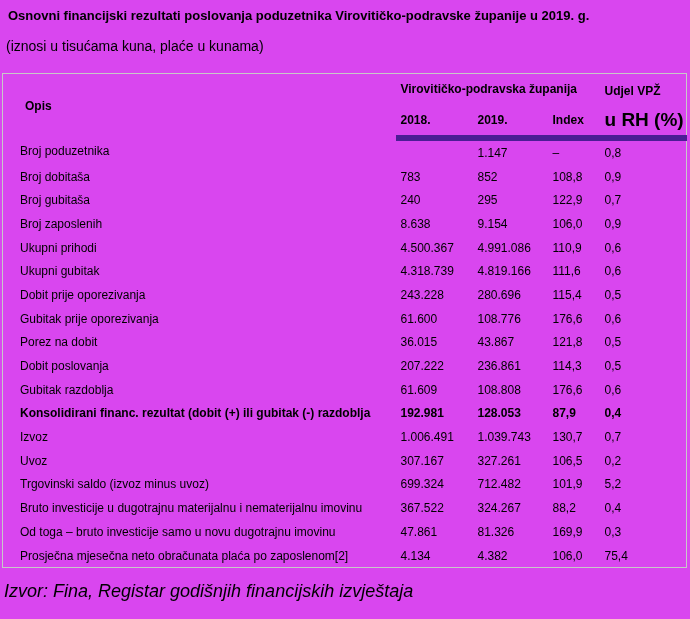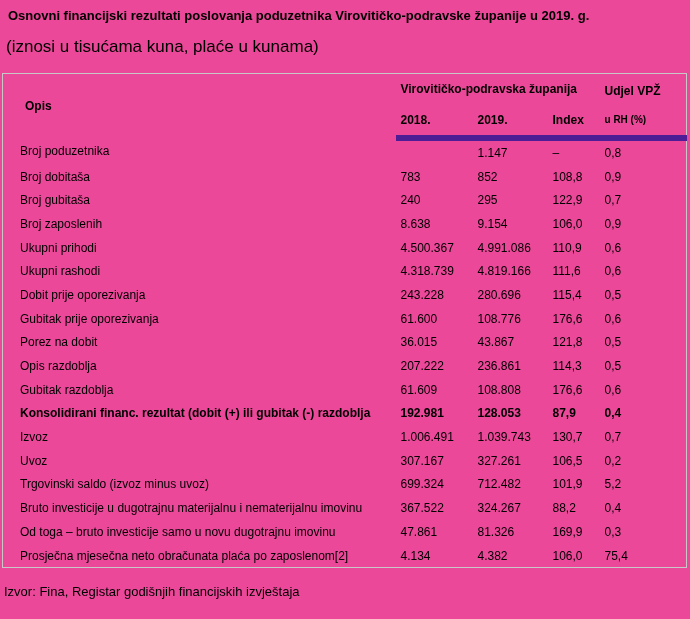--- a/index.html
+++ b/index.html
@@ -8,30 +8,30 @@
     background: #ffffff;
     font-family: "Liberation Sans", sans-serif;
     color: #000000;
   }
   .page {
     width: 690px;
     height: 619px;
     box-sizing: border-box;
     padding: 8px 4px 0 6px;
     overflow: hidden;
-    background: #ec4899;
+    background: #d946ef;
   }
   .page-title {
     font-size: 13px;
     font-weight: bold;
     margin: 0 0 0 2px;
     line-height: 15px;
   }
   .page-subtitle {
-    font-size: 17px;
+    font-size: 14px;
     font-weight: normal;
     margin: 16px 0 0 0;
     line-height: 15px;
   }
   table.results {
     border-collapse: collapse;
     table-layout: fixed;
     width: 684px;
     margin: 19px 0 0 -4px;
     font-size: 12px;
@@ -56,31 +56,32 @@
   th.opis-head {
     padding-left: 22px;
     vertical-align: middle;
   }
   th.group-head {
     border-bottom: 1px solid #c8c8c8;
     border-right: 1px solid #c8c8c8;
     margin-left: 43px;
   }
   th.share-top { vertical-align: middle; padding-top: 4px; }
-  th.share-bottom { font-size: 10px; }
+  th.share-bottom { font-size: 19px; }
   thead tr.sub-row th { border-bottom: 6px solid #4c1d95; }
   tbody td {
     height: 23.7px;
     border-bottom: 1px solid #d2d2d2;
   }
   tbody tr:last-child td { border-bottom: 0; }
   tbody td.opis { padding-left: 17px; }
   tbody tr.bold td { font-weight: bold; }
   .source-note {
-    font-size: 13px;
+    font-size: 18px;
+    font-style: italic;
     margin: 16px 0 0 -2px;
     line-height: 15px;
   }
 </style>
 </head>
 <body>
 
 <div class="page">
 
   <h1 class="page-title">Osnovni financijski rezultati poslovanja poduzetnika Virovitičko-podravske županije u 2019. g.</h1>
@@ -138,21 +139,21 @@
       <td>0,9</td>
     </tr>
         <tr>
       <td class="opis">Ukupni prihodi</td>
       <td>4.500.367</td>
       <td>4.991.086</td>
       <td>110,9</td>
       <td>0,6</td>
     </tr>
         <tr>
-      <td class="opis">Ukupni rashodi</td>
+      <td class="opis">Ukupni gubitak</td>
       <td>4.318.739</td>
       <td>4.819.166</td>
       <td>111,6</td>
       <td>0,6</td>
     </tr>
         <tr>
       <td class="opis">Dobit prije oporezivanja</td>
       <td>243.228</td>
       <td>280.696</td>
       <td>115,4</td>
@@ -166,21 +167,21 @@
       <td>0,6</td>
     </tr>
         <tr>
       <td class="opis">Porez na dobit</td>
       <td>36.015</td>
       <td>43.867</td>
       <td>121,8</td>
       <td>0,5</td>
     </tr>
         <tr>
-      <td class="opis">Opis razdoblja</td>
+      <td class="opis">Dobit poslovanja</td>
       <td>207.222</td>
       <td>236.861</td>
       <td>114,3</td>
       <td>0,5</td>
     </tr>
         <tr>
       <td class="opis">Gubitak razdoblja</td>
       <td>61.609</td>
       <td>108.808</td>
       <td>176,6</td>

